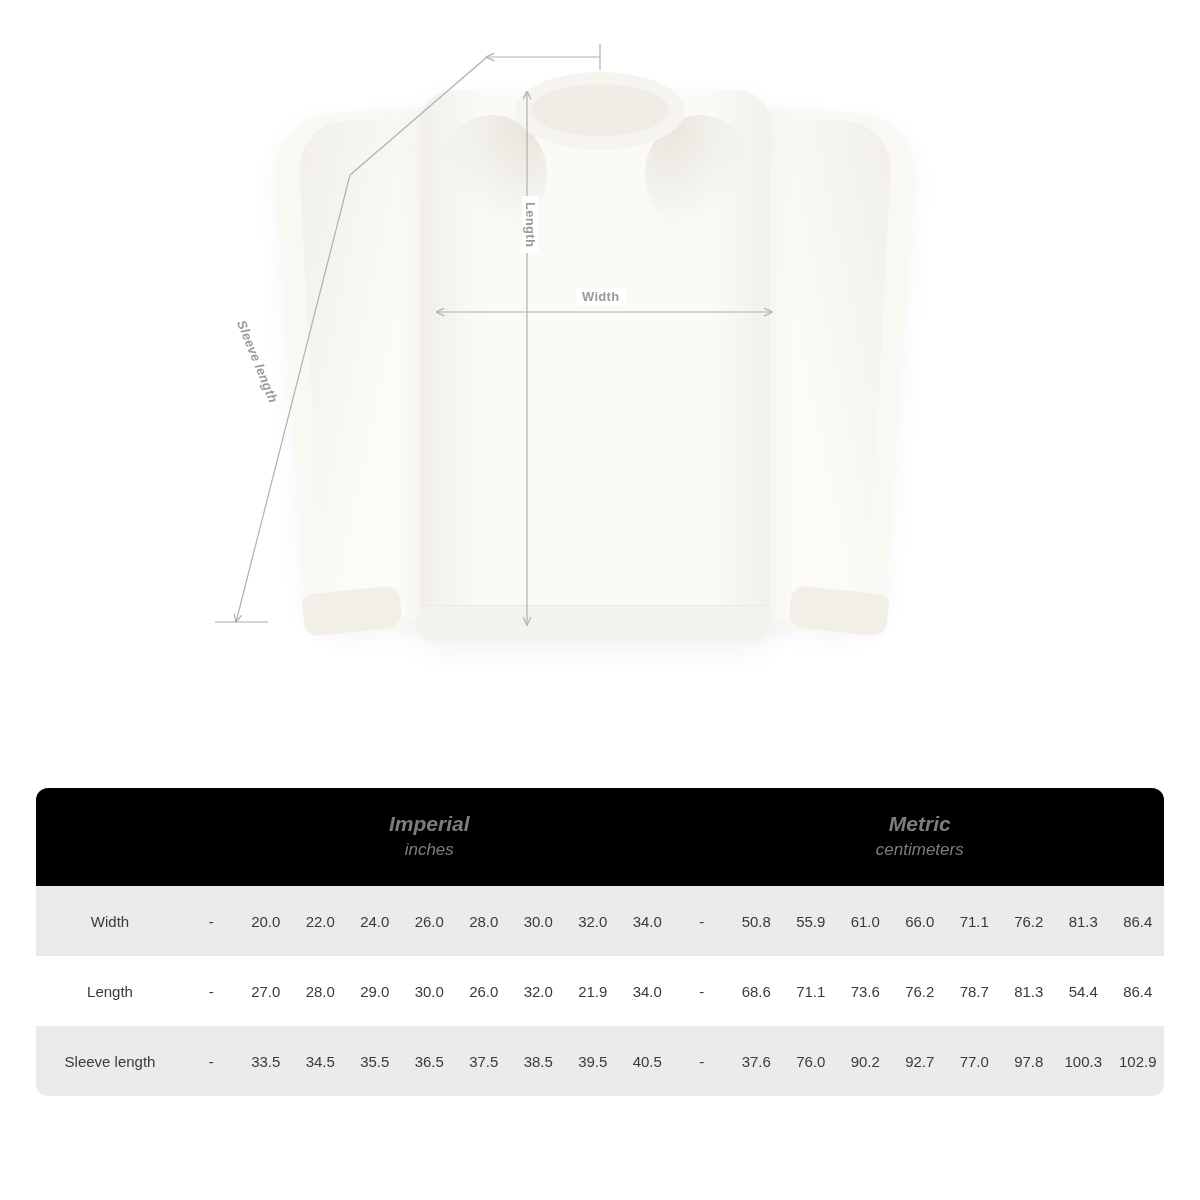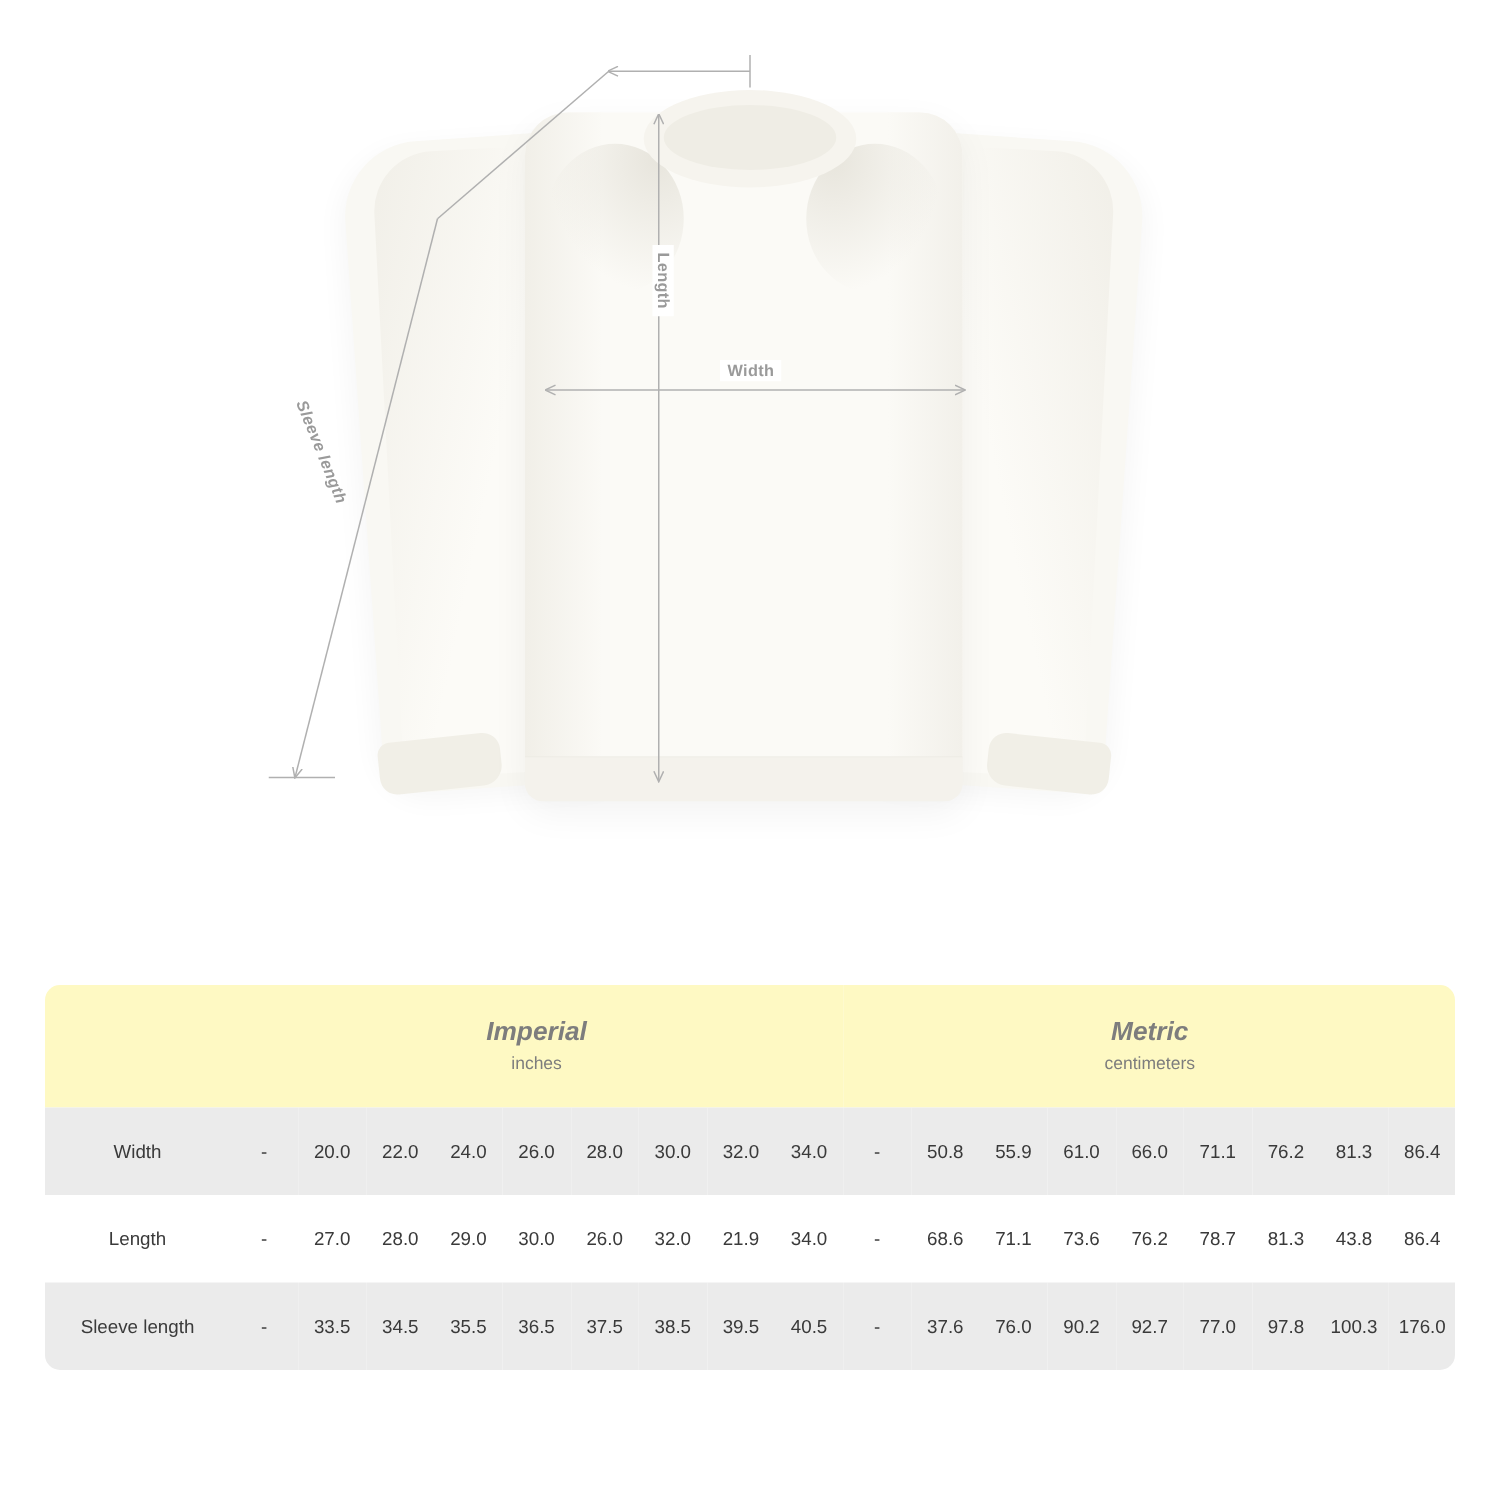--- a/index.html
+++ b/index.html
@@ -256,33 +256,34 @@
   }
   table.size-table td,
   table.size-table th {
     text-align: center;
     font-size: 15px;
     color: #3a3a3a;
     font-weight: normal;
     border: none;
   }
   .unit-head-row td {
-    background: #fef9c3;
+    background: #000000;
     height: 96px;
     vertical-align: middle;
   }
   .unit-sys {
     font-size: 21px;
     font-style: italic;
     font-weight: bold;
     color: #7d7d7d;
     line-height: 1.25;
   }
   .unit-sub {
-    font-size: 14px;
+    font-size: 17px;
+    font-style: italic;
     color: #7d7d7d;
     line-height: 1.5;
   }
   .head-row td {
     background: #ffffff;
     height: 54px;
     font-weight: bold;
     font-size: 15px;
     color: #2f2f2f;
   }
@@ -428,21 +429,21 @@
           <td>32.0</td>
           <td>21.9</td>
           <td>34.0</td>
           <td>-</td>
           <td>68.6</td>
           <td>71.1</td>
           <td>73.6</td>
           <td>76.2</td>
           <td>78.7</td>
           <td>81.3</td>
-          <td>43.8</td>
+          <td>54.4</td>
           <td>86.4</td>
         </tr>
 
         <tr class="data-row row-shaded">
           <td class="row-label">Sleeve length</td>
           <td>-</td>
           <td>33.5</td>
           <td>34.5</td>
           <td>35.5</td>
           <td>36.5</td>
@@ -451,19 +452,19 @@
           <td>39.5</td>
           <td>40.5</td>
           <td>-</td>
           <td>37.6</td>
           <td>76.0</td>
           <td>90.2</td>
           <td>92.7</td>
           <td>77.0</td>
           <td>97.8</td>
           <td>100.3</td>
-          <td>176.0</td>
+          <td>102.9</td>
         </tr>
       </tbody>
     </table>
   </div>
 
 </div>
 
 </body></html>

